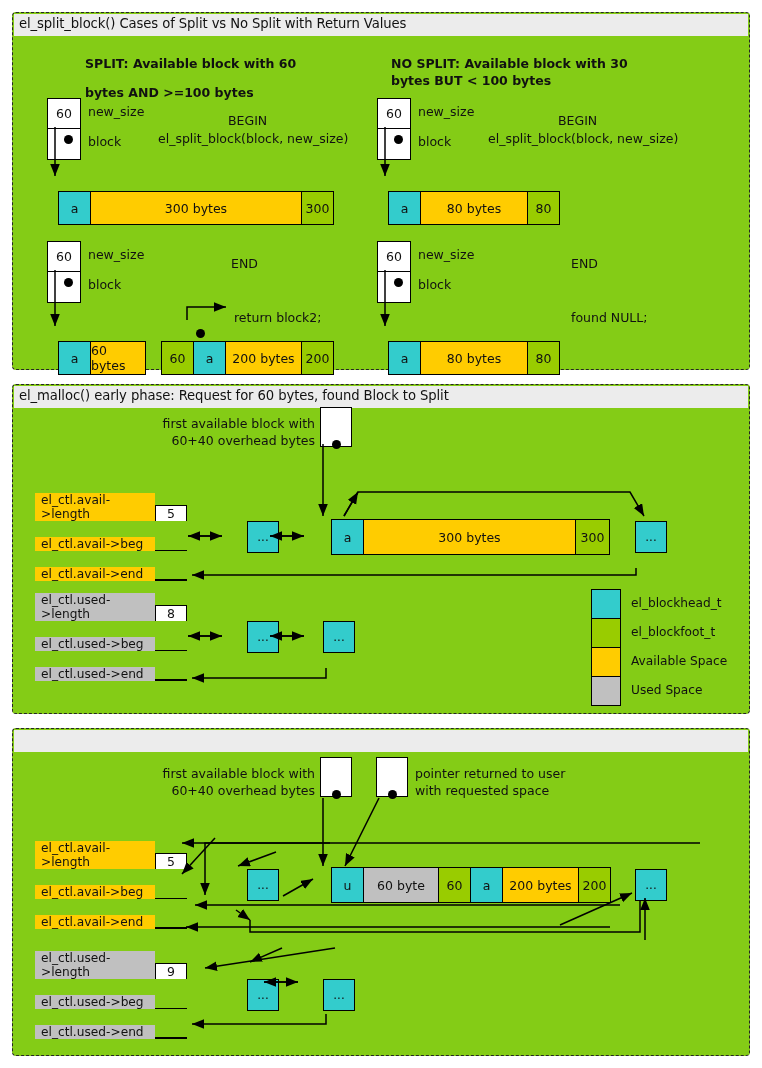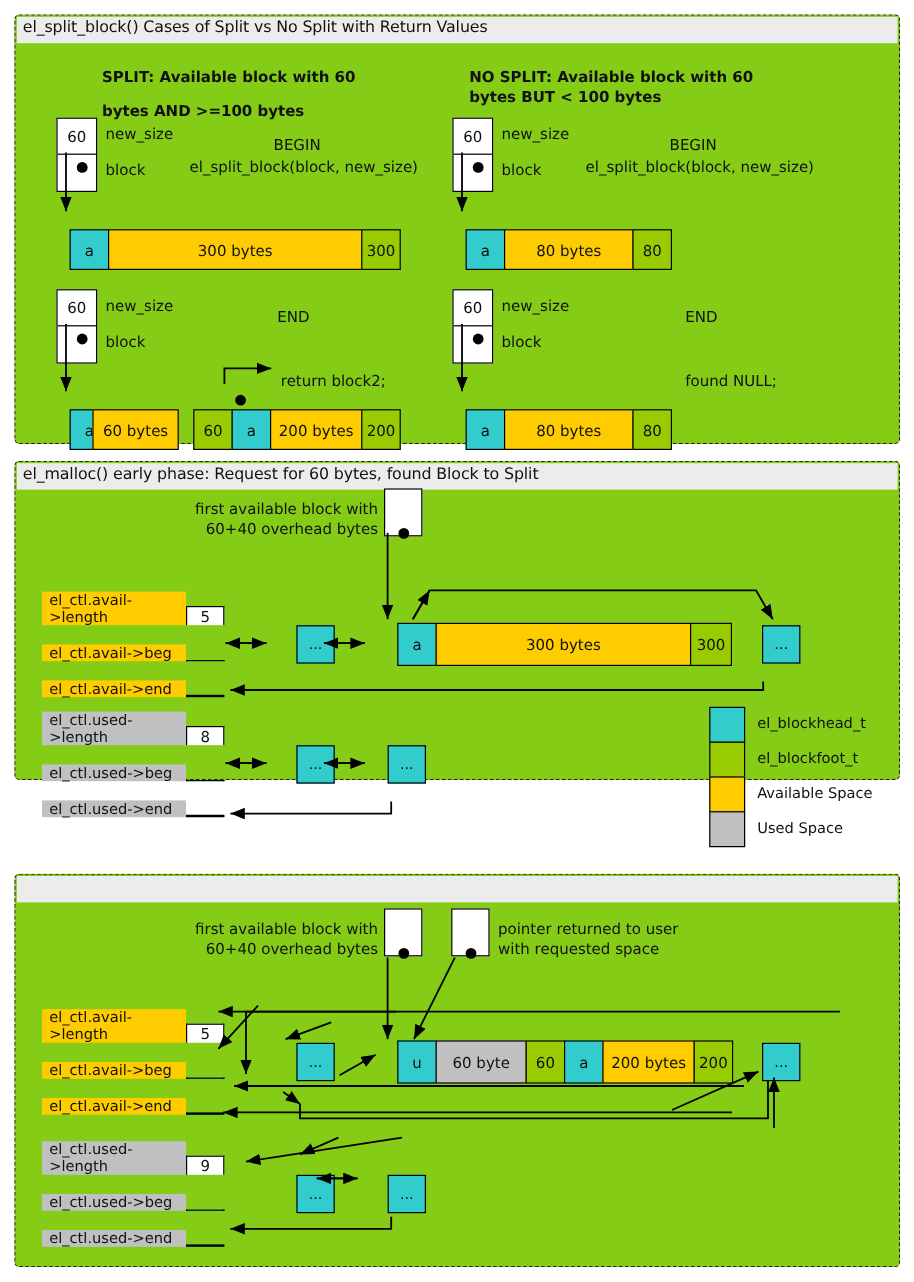--- a/index.html
+++ b/index.html
@@ -9,21 +9,21 @@
 
   .panel{position:absolute;left:12px;width:738px;
          border:1.6px dashed #262626;border-radius:4px;
          background:#84cc16;box-sizing:border-box;}
   .panel-title{position:absolute;left:6px;top:3px;font-size:13.2px;color:#111;
                letter-spacing:-0.1px;white-space:nowrap;}
   .panel-titlebar{position:absolute;left:1px;right:1px;top:1px;height:22px;
                   background:#ececec;}
 
   #panel1{top:12px;height:358px;}
-  #panel2{top:384px;height:266px;}
+  #panel2{top:384px;height:330px;}
   #panel3{top:728px;height:328px;}
 
   .abs{position:absolute;box-sizing:border-box;}
 
   
   .seg{position:absolute;box-sizing:border-box;border:1.4px solid #000;
        display:flex;align-items:center;justify-content:center;
        font-size:12.5px;color:#111;}
   .head{background:#33cccc;}
   .foot{background:#99cc00;}
@@ -74,21 +74,21 @@
 </head>
 <body>
 
 <div class="panel" id="panel1">
   <div class="panel-titlebar"></div>
   <div class="panel-title">el_split_block() Cases of Split vs No Split with Return Values</div>
 
   <div class="lbl b" style="left:72px;top:43px;">SPLIT: Available block with 60</div>
   <div class="lbl b" style="left:72px;top:72px;">bytes AND &gt;=100 bytes</div>
 
-  <div class="lbl b" style="left:378px;top:43px;">NO SPLIT: Available block with 60</div>
+  <div class="lbl b" style="left:378px;top:43px;">NO SPLIT: Available block with 30</div>
   <div class="lbl b" style="left:378px;top:60px;">bytes BUT &lt; 100 bytes</div>
 
   <div class="varbox" style="left:34px;top:85px;">
     <div class="cell top">60</div>
     <div class="cell"></div>
   </div>
   <div class="dot" style="left:51px;top:122px;"></div>
   <div class="lbl" style="left:75px;top:91px;">new_size</div>
   <div class="lbl" style="left:75px;top:121px;">block</div>
   <div class="lbl" style="left:215px;top:100px;">BEGIN</div>
@@ -102,21 +102,21 @@
     <div class="cell top">60</div>
     <div class="cell"></div>
   </div>
   <div class="dot" style="left:51px;top:265px;"></div>
   <div class="lbl" style="left:75px;top:234px;">new_size</div>
   <div class="lbl" style="left:75px;top:264px;">block</div>
   <div class="lbl" style="left:218px;top:243px;">END</div>
   <div class="lbl" style="left:221px;top:297px;">return block2;</div>
 
   <div class="seg head" style="left:45px;top:328px;width:33px;height:34px;">a</div>
-  <div class="seg avail" style="left:64px;top:328px;width:72px;height:34px;">60 bytes</div>
+  <div class="seg avail" style="left:77px;top:328px;width:56px;height:34px;">60 bytes</div>
   <div class="seg foot" style="left:148px;top:328px;width:33px;height:34px;">60</div>
   <div class="seg head" style="left:180px;top:328px;width:33px;height:34px;">a</div>
   <div class="seg avail" style="left:212px;top:328px;width:77px;height:34px;">200 bytes</div>
   <div class="seg foot" style="left:288px;top:328px;width:33px;height:34px;">200</div>
   <div class="dot" style="left:183px;top:316px;"></div>
 
   <div class="varbox" style="left:364px;top:85px;">
     <div class="cell top">60</div>
     <div class="cell"></div>
   </div>

